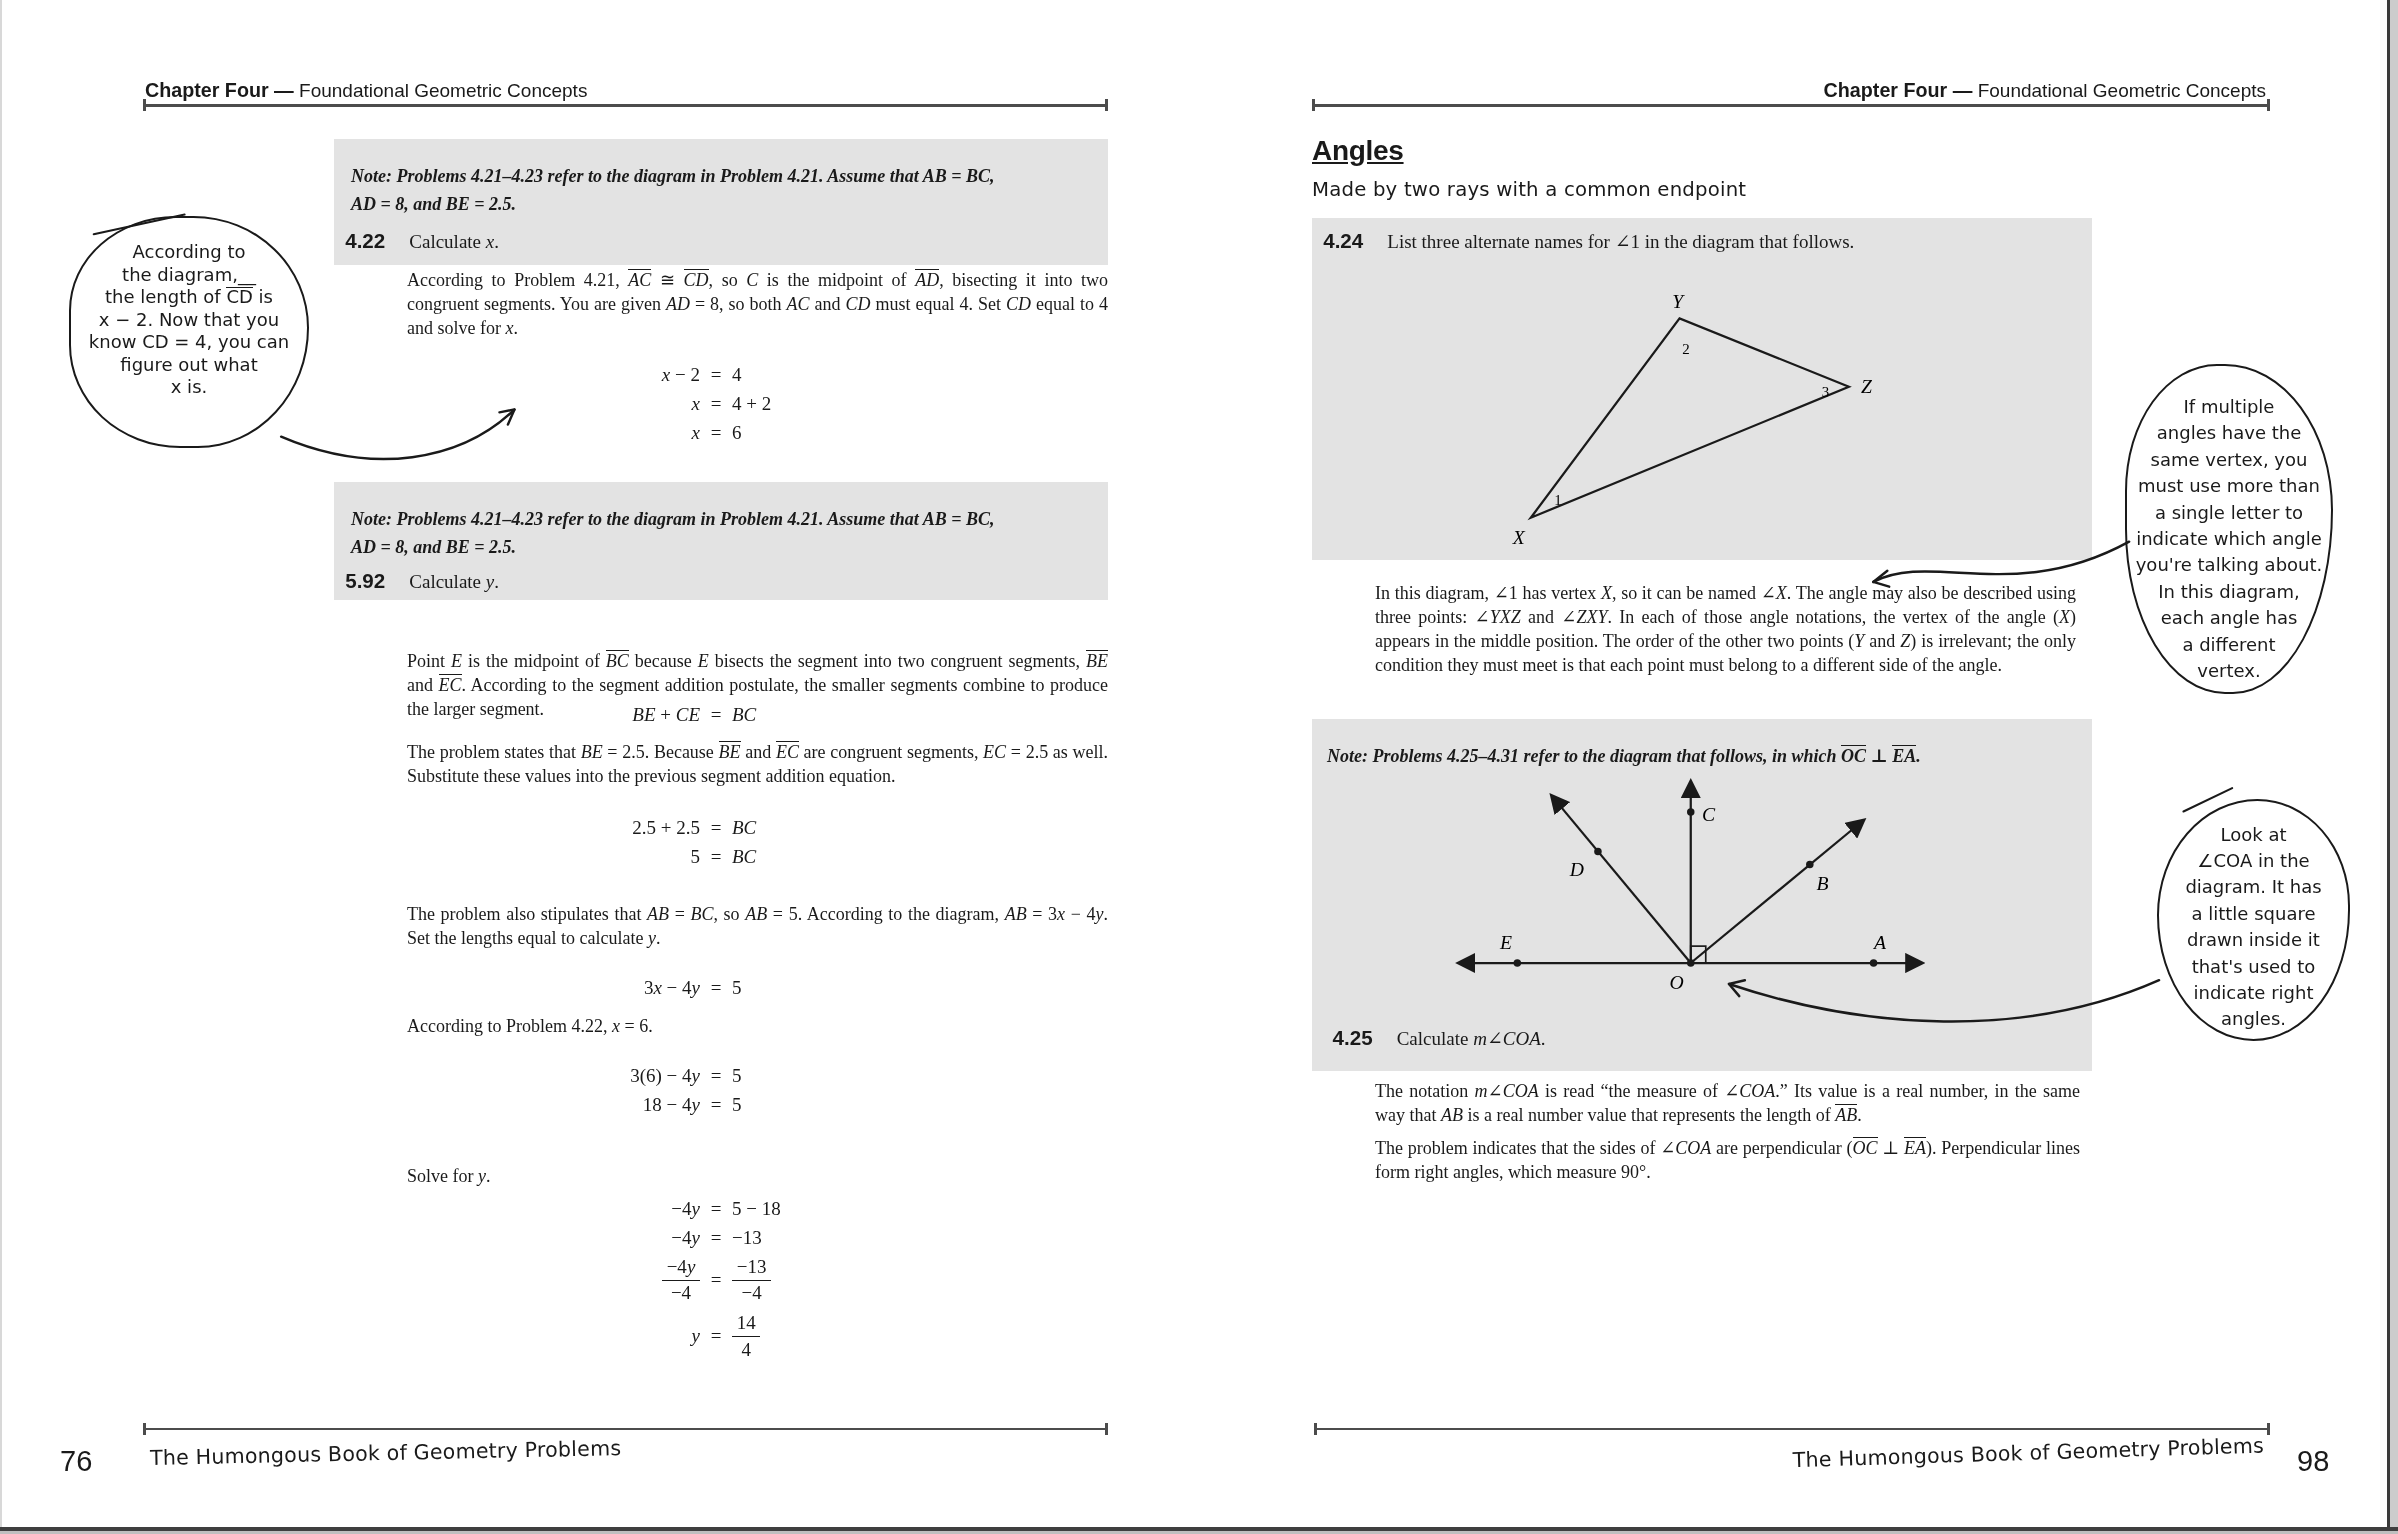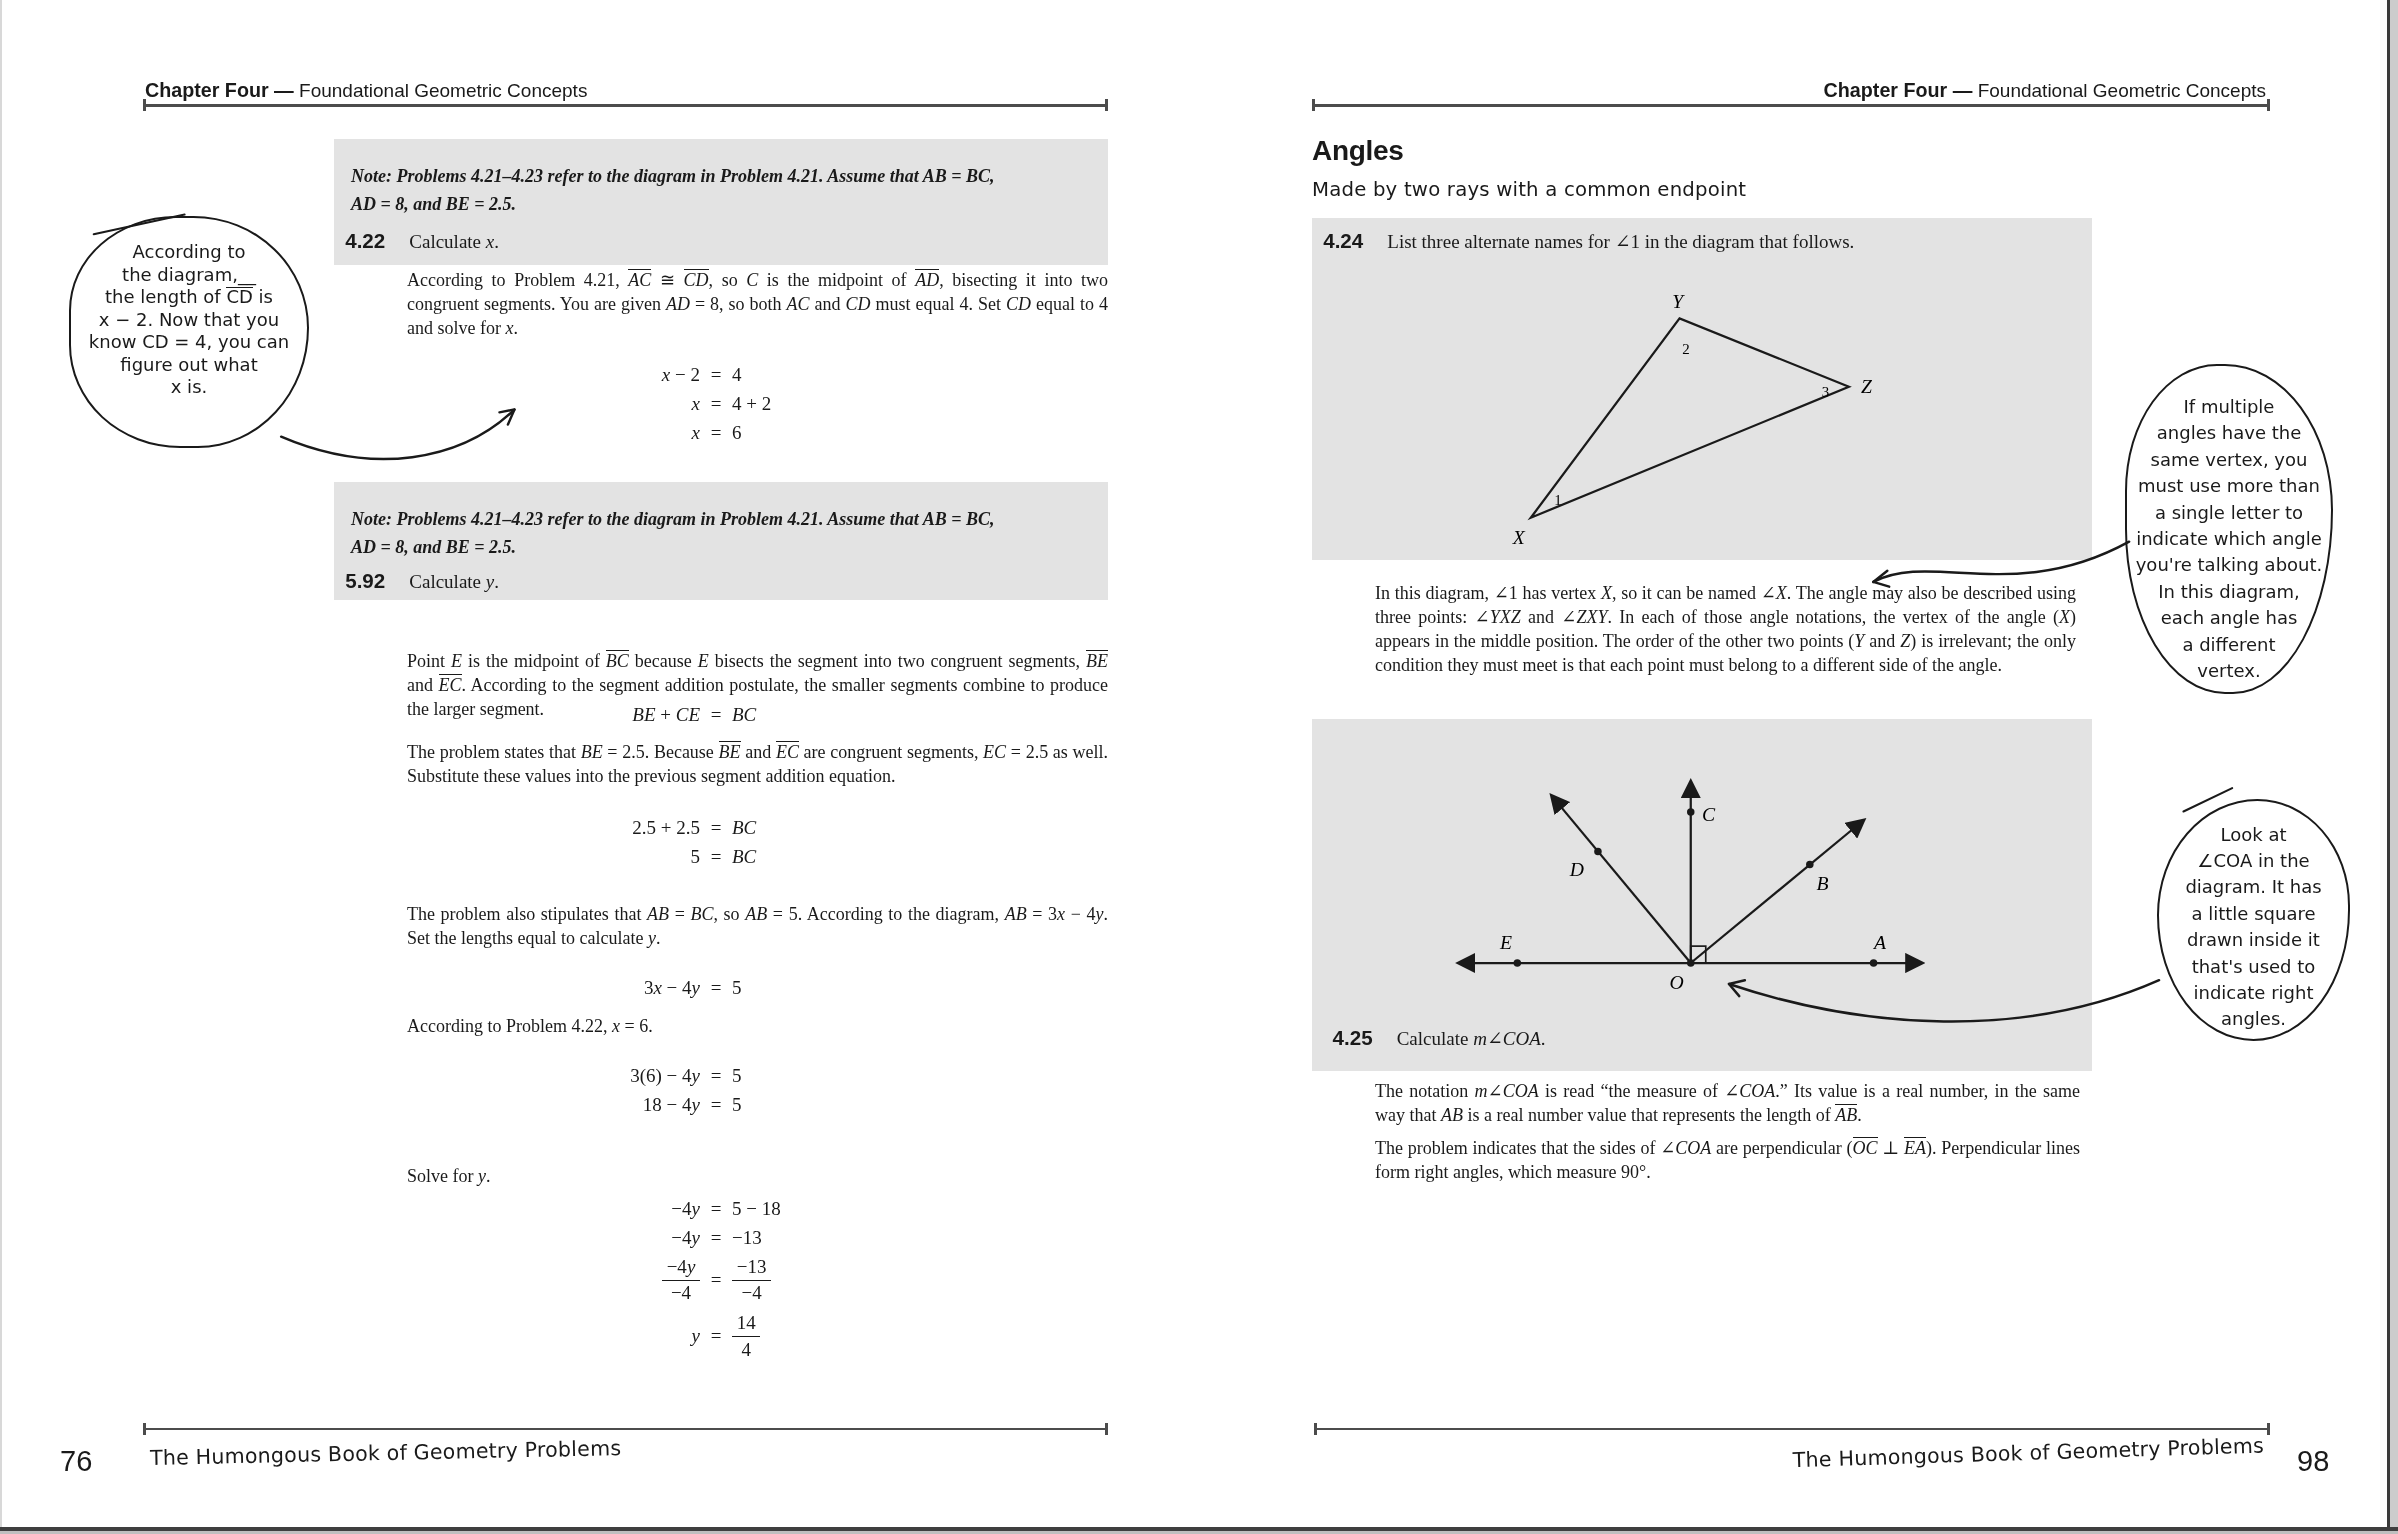--- a/index.html
+++ b/index.html
@@ -182,21 +182,21 @@
 <div class="rule" style="left:143px;top:1428px;width:965px;height:2.3px;"></div>
 <div class="foottitle" style="left:150px;top:1441px;transform:rotate(-1.2deg);">The Humongous Book of Geometry Problems</div>
 <div class="pgnum" style="left:60px;top:1445px;">76</div>
 
 <div class="hdr" style="left:1314px;width:952px;text-align:right;">
   <span class="hb">Chapter Four</span><span class="hb">&nbsp;</span><span class="hb">—</span>
   <span class="hrg">Foundational Geometric Concepts</span>
 </div>
 <div class="rule" style="left:1312px;top:104px;width:958px;"></div>
 
-<div class="sechead" style="left:1312px;top:135px;">Angles</div>
+<div class="sechead" style="left:1312px;top:135px;text-decoration:underline;">Angles</div>
 <div class="subhead" style="left:1312px;top:178px;">Made by two rays with a common endpoint</div>
 
 <section class="graybox" style="left:1312px;top:218px;width:780px;height:342px;">
   <div class="prow" style="padding-top:11.2px;">
     <span class="pnum">4.24</span>
     <span class="ptext">List three alternate names for ∠1 in the diagram that follows.</span>
   </div>
   <svg class="abs" style="left:0;top:49px;" width="780" height="290" viewBox="0 0 832 310">
     <polygon points="233,268 392,55 573,128" fill="none" stroke="#1a1a1a" stroke-width="2.4"></polygon>
     <text x="390" y="44" text-anchor="middle" class="vlabel">Y</text>
@@ -204,20 +204,21 @@
     <text x="220" y="296" text-anchor="middle" class="vlabel">X</text>
     <text x="399" y="93" text-anchor="middle" class="alabel">2</text>
     <text x="548" y="139" text-anchor="middle" class="alabel">3</text>
     <text x="262" y="254" text-anchor="middle" class="alabel">1</text>
   </svg>
 </section>
 
 <p class="bodyp" style="left:1375px;top:581px;width:701px;">In this diagram, ∠1 has vertex <i>X</i>, so it can be named ∠<i>X</i>. The angle may also be described using three points: ∠<i>YXZ</i> and ∠<i>ZXY</i>. In each of those angle notations, the vertex of the angle (<i>X</i>) appears in the middle position. The order of the other two points (<i>Y</i> and <i>Z</i>) is irrelevant; the only condition they must meet is that each point must belong to a different side of the angle.</p>
 
 <section class="graybox" style="left:1312px;top:719px;width:780px;height:352px;">
+  <p class="note" style="padding-left:15px;width:753px;">Note: Problems 4.25–4.31 refer to the diagram that follows, in which <span class="ov">OC</span> ⊥ <span class="ov">EA</span>.</p>
   <svg class="abs" style="left:0;top:49px;" width="780" height="255" viewBox="0 0 832 272">
     <defs>
       <marker id="ah" viewBox="0 0 10 10" refX="8" refY="5" markerWidth="9" markerHeight="9" orient="auto-start-reverse">
         <path d="M0,0 L10,5 L0,10 z" fill="#1a1a1a"></path>
       </marker>
     </defs>
     <line x1="157" y1="208" x2="650" y2="208" stroke="#1a1a1a" stroke-width="2.4" marker-start="url(#ah)" marker-end="url(#ah)"></line>
     <line x1="404" y1="208" x2="404" y2="15" stroke="#1a1a1a" stroke-width="2.4" marker-end="url(#ah)"></line>
     <line x1="404" y1="208" x2="256" y2="30" stroke="#1a1a1a" stroke-width="2.4" marker-end="url(#ah)"></line>
     <line x1="404" y1="208" x2="588" y2="56" stroke="#1a1a1a" stroke-width="2.4" marker-end="url(#ah)"></line>

